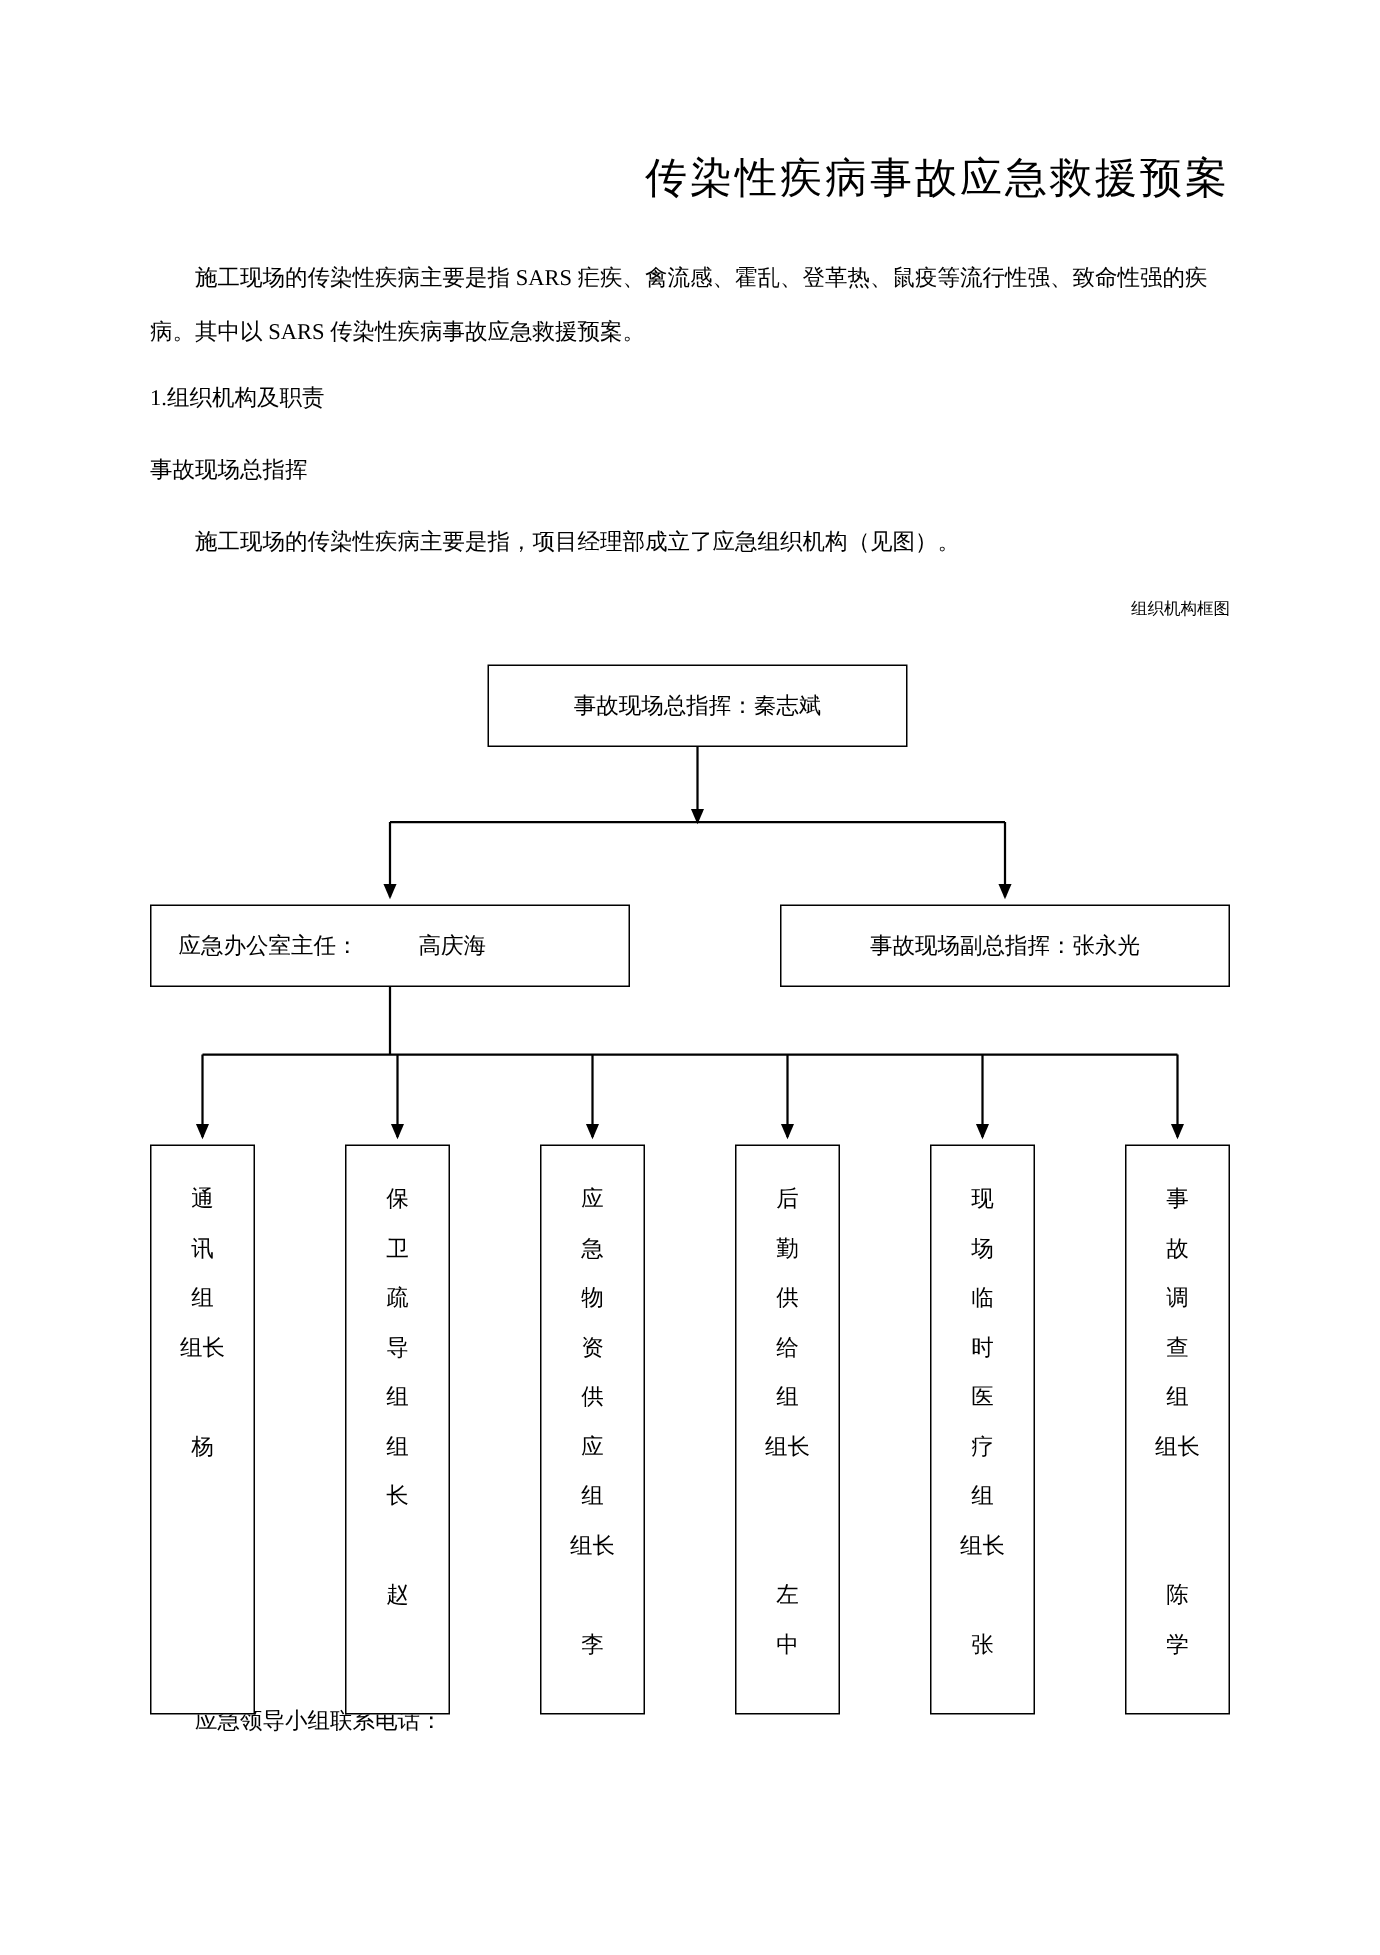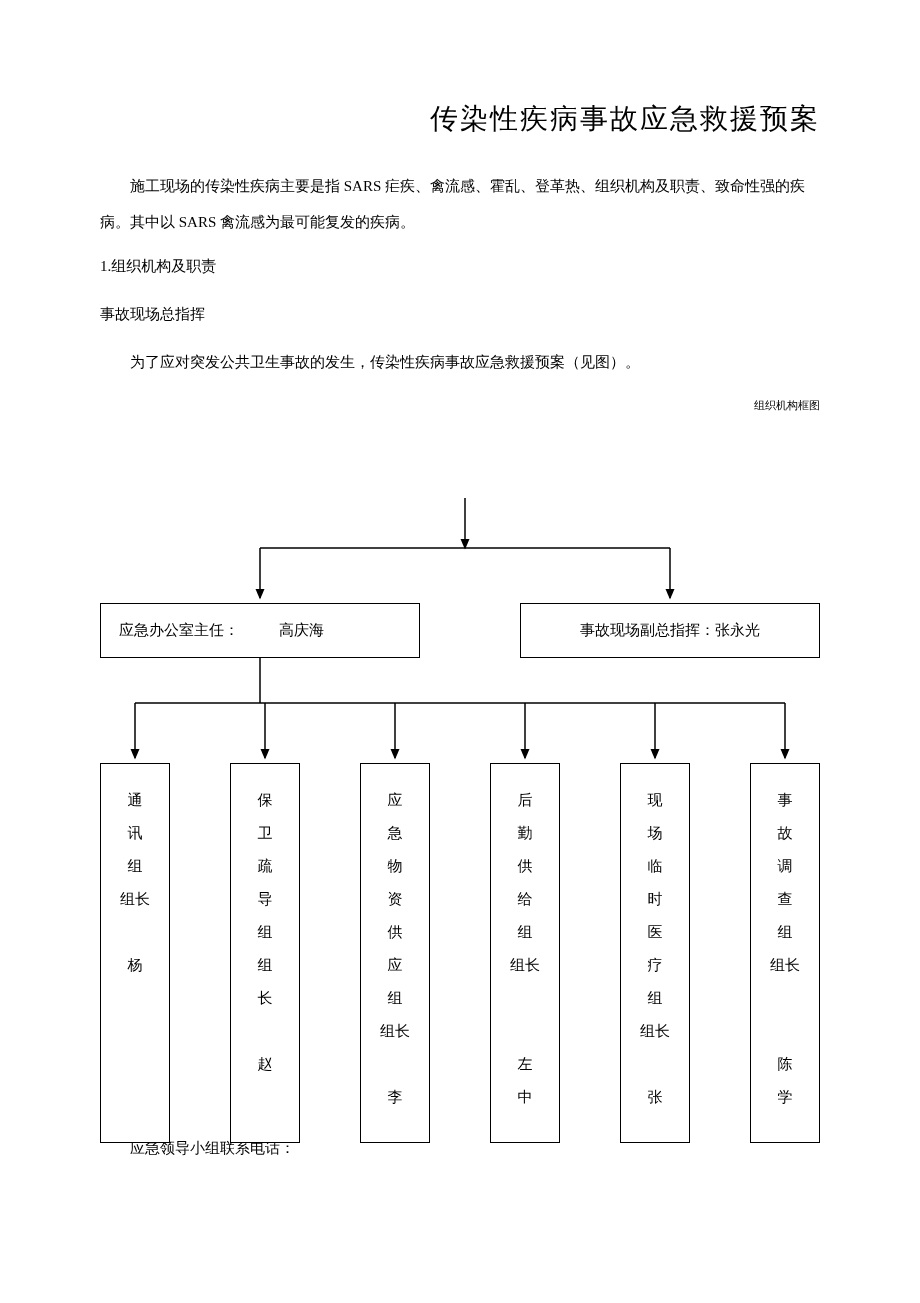--- a/index.html
+++ b/index.html
@@ -117,27 +117,27 @@
       line-height: 2;
       margin-top: -10px;
       text-indent: 2em;
     }
   </style>
 </head>
 <body>
 
 <h1 class="title">传染性疾病事故应急救援预案</h1>
 
-<p class="para">施工现场的传染性疾病主要是指 SARS 疟疾、禽流感、霍乱、登革热、组织机构及职责、致命性强的疾病。其中以 SARS 禽流感为最可能复发的疾病。</p>
+<p class="para">施工现场的传染性疾病主要是指 SARS 疟疾、禽流感、霍乱、登革热、鼠疫等流行性强、致命性强的疾病。其中以 SARS 传染性疾病事故应急救援预案。</p>
 
 <p class="section-heading">1.组织机构及职责</p>
 
 <p class="sub-heading">事故现场总指挥</p>
 
-<p class="para">为了应对突发公共卫生事故的发生，传染性疾病事故应急救援预案（见图）。</p>
+<p class="para">施工现场的传染性疾病主要是指，项目经理部成立了应急组织机构（见图）。</p>
 
 <p class="chart-caption">组织机构框图</p>
 
 <div class="chart-area">
 
   <svg class="connector">
     <defs>
       <marker id="arrow" markerWidth="10" markerHeight="10" refX="6" refY="3" orient="auto" markerUnits="strokeWidth">
         <path d="M0,0 L0,6 L7,3 z" fill="#000"></path>
       </marker>
@@ -153,20 +153,23 @@
     <line x1="35" y1="260" x2="685" y2="260" stroke="#000" stroke-width="1.5"></line>
 
     <line x1="35" y1="260" x2="35" y2="315" stroke="#000" stroke-width="1.5" marker-end="url(#arrow)"></line>
     <line x1="165" y1="260" x2="165" y2="315" stroke="#000" stroke-width="1.5" marker-end="url(#arrow)"></line>
     <line x1="295" y1="260" x2="295" y2="315" stroke="#000" stroke-width="1.5" marker-end="url(#arrow)"></line>
     <line x1="425" y1="260" x2="425" y2="315" stroke="#000" stroke-width="1.5" marker-end="url(#arrow)"></line>
     <line x1="555" y1="260" x2="555" y2="315" stroke="#000" stroke-width="1.5" marker-end="url(#arrow)"></line>
     <line x1="685" y1="260" x2="685" y2="315" stroke="#000" stroke-width="1.5" marker-end="url(#arrow)"></line>
   </svg>
 
+  <div class="chart-box top-box">
+    <span>事故现场总指挥：秦志斌</span>
+  </div>
 
   <div class="chart-box mid-left">
     <span>应急办公室主任：</span>
     <span class="gap"></span>
     <span>高庆海</span>
   </div>
 
   <div class="chart-box mid-right">
     <span>事故现场副总指挥：张永光</span>
   </div>

